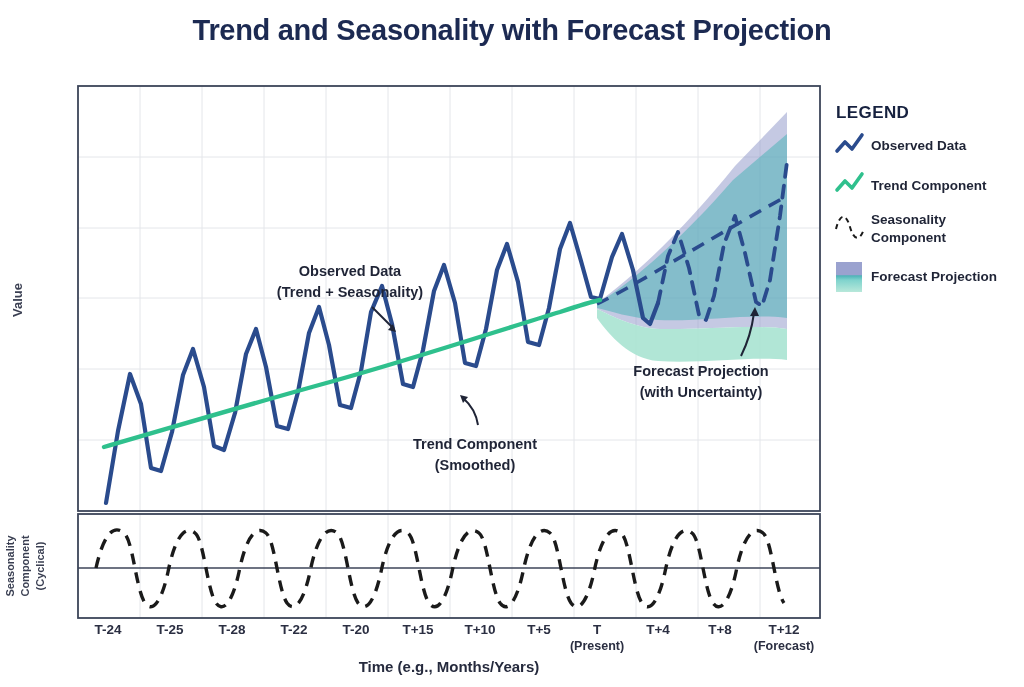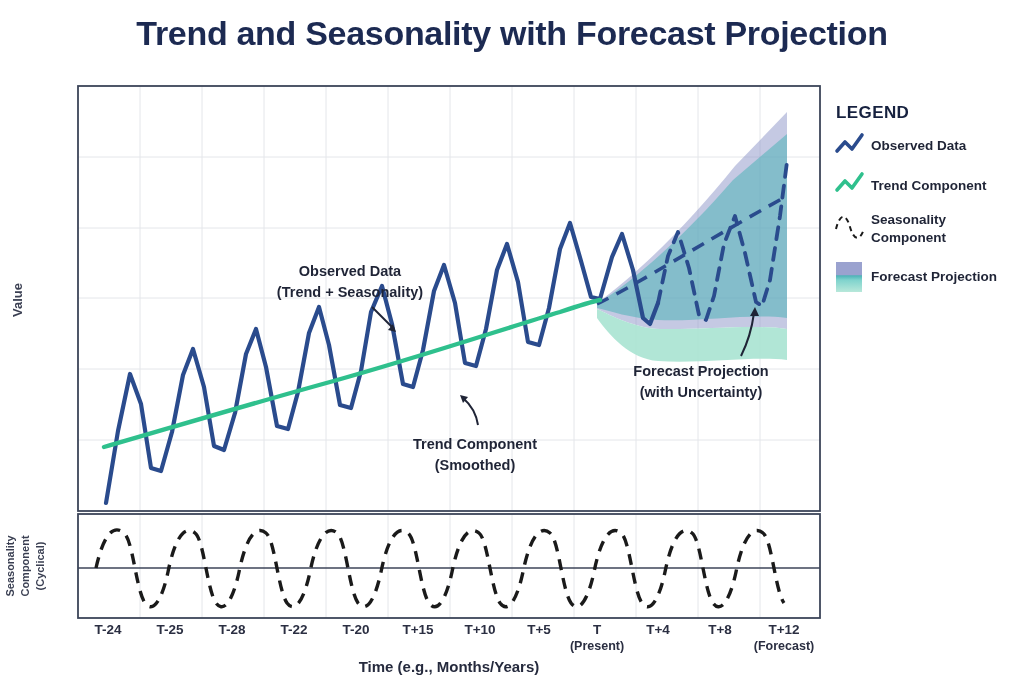--- a/index.html
+++ b/index.html
@@ -9,21 +9,21 @@
     font-family:"Liberation Sans", sans-serif;
     color:#252a3d;
     overflow:hidden;
     position:relative;
   }
   #chart-root { position:absolute; inset:0; }
   .title {
     position:absolute;
     left:0; top:14px; width:1024px;
     text-align:center;
-    font-size:34px;
+    font-size:29px;
     font-weight:bold;
     color:#1c2a52;
     letter-spacing:-0.3px;
   }
   svg { position:absolute; left:0; top:0; }
   text { font-family:"Liberation Sans", sans-serif; fill:#2b2f42; }
   .tick-label { font-size:13.5px; font-weight:bold; }
   .tick-sub { font-size:12.5px; font-weight:bold; }
   .axis-title { font-size:15px; font-weight:bold; fill:#252a3d; }
   .ylab { font-size:13px; font-weight:bold; fill:#3a3f52; }

